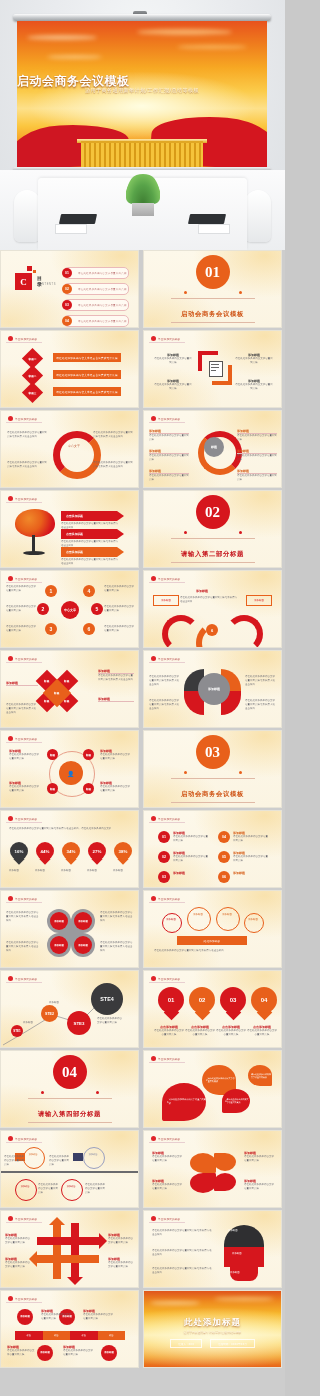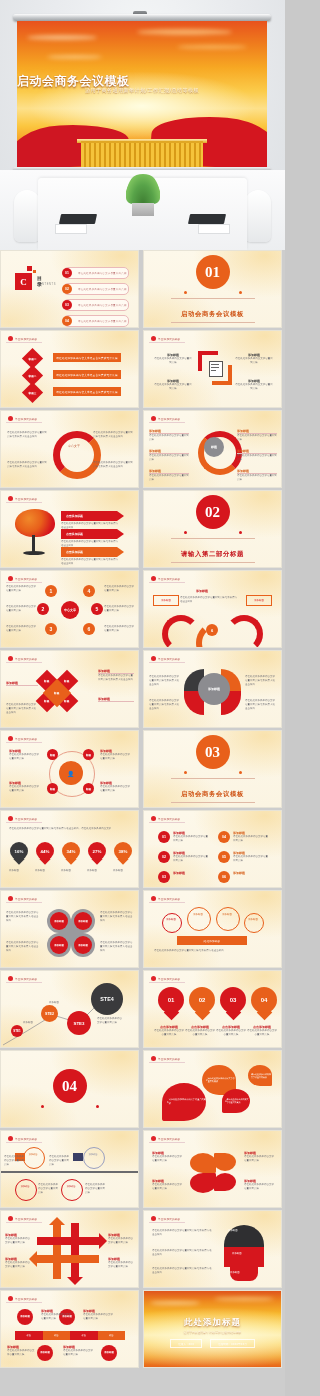--- a/index.html
+++ b/index.html
@@ -678,20 +678,23 @@
     </div>
 
     <div class="slide">
       <div class="paper-bg"></div>
       <div class="sec">
         <div class="sec-circle sec-c-rd">04</div>
         <div class="sec-dots">
           <i style="left:0;background:#d6161d;"></i>
             <i style="right:0;background:#d6161d;"></i>
         </div>
+        <div class="sec-line">
+          <span class="sec-title t-rd cn">请输入第四部分标题</span>
+        </div>
       </div>
     </div>
 
     <div class="slide">
       <div class="paper-bg"></div>
       <div class="slide-head">
         <span class="head-dot"></span>
         <span class="head-txt cn">单击添加您的标题</span>
       </div>
       <div style="position:absolute;left:18px;top:32px;width:44px;height:38px;background:#d6161d;

